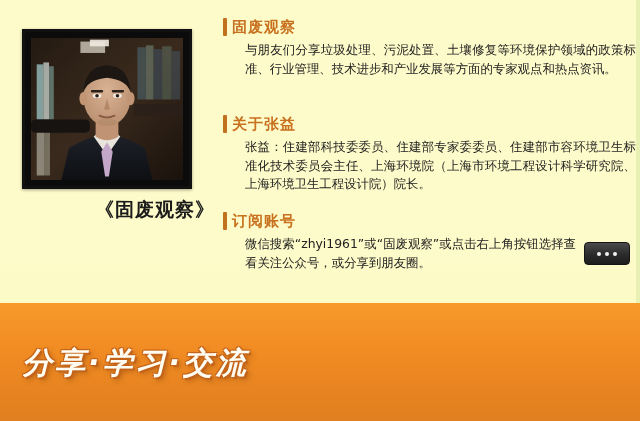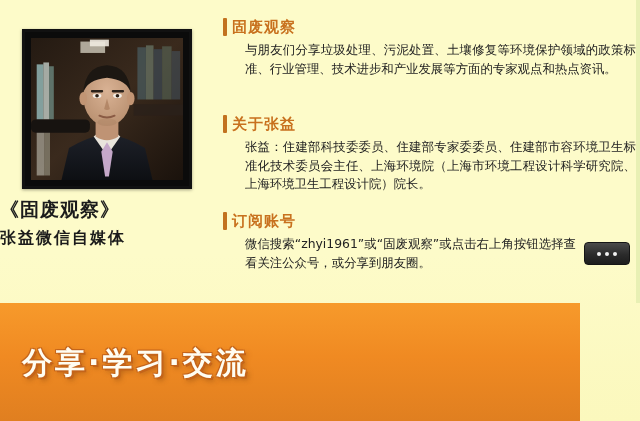--- a/index.html
+++ b/index.html
@@ -28,21 +28,21 @@
     box-shadow:0 1px 3px rgba(0,0,0,.35);
     box-sizing:border-box;padding:6px;
   }
   .photo{
     position:relative;width:100%;height:100%;overflow:hidden;
     background:#2a1e16;
   }
   .portrait-svg{display:block;width:100%;height:100%;}
 
   .left-line{
-    position:absolute;left:0;width:215px;text-align:left;
+    position:absolute;left:0;width:215px;text-align:right;
     color:#1b1b1b;font-weight:bold;white-space:nowrap;
   }
   #l1{top:197px;font-size:19px;letter-spacing:1px;}
   #l2{top:228px;font-size:16px;letter-spacing:2px;}
   #l3{top:259px;font-size:17px;letter-spacing:0px;}
 
   
   #right{
     position:absolute;left:215px;top:0;width:425px;height:222px;
   }
@@ -69,22 +69,23 @@
   .dots-btn{
     position:absolute;right:16px;top:31px;width:44px;height:21px;
     background:linear-gradient(180deg,#4a4a4a 0%,#2b2b2b 55%,#1d1d1d 100%);
     border-radius:4px;border:1px solid #151515;
     display:flex;align-items:center;justify-content:center;gap:4px;
   }
   .dots-btn i{width:4px;height:4px;border-radius:50%;background:#f2f2f2;display:block;}
 
   
   #banner{
-    position:absolute;left:0;top:303px;width:580px;height:118px;
+    position:absolute;left:0;top:303px;width:640px;height:118px;
     background:linear-gradient(180deg,#f79a2b 0%,#f08a22 45%,#e07f20 100%);
+    font-style:italic;
   }
   #slogan{
     position:absolute;left:22px;top:40px;width:290px;
     font-size:30px;font-weight:bold;color:#fffdf2;
     letter-spacing:3px;white-space:nowrap;
     text-shadow:2px 2px 0 #c4641a, -1px -1px 0 #c4641a, 1px -1px 0 #c4641a, -1px 1px 0 #c4641a, 3px 3px 5px rgba(120,60,10,.5);
   }
 </style>
 </head>
 <body>
@@ -157,21 +158,20 @@
           <path d="M80 64 L77 75 Q80 77 83 75 Z" fill="#ab7d5e" opacity=".75"></path>
 
           <path d="M72 82 Q80 86 88 82" stroke="#8a5b44" stroke-width="2" fill="none" stroke-linecap="round"></path>
 
           <ellipse cx="80" cy="89" rx="10" ry="4" fill="#a87e5f" opacity=".35"></ellipse>
         </svg>
       </div>
     </div>
 
     <div class="left-line" id="l1">《固废观察》</div>
-    <div class="left-line" id="l2">张益微信自媒体</div>
   </div>
 
   <div id="right">
 
     <div class="section" id="s1">
       <div class="sec-head">固废观察</div>
       <div class="sec-body">与朋友们分享垃圾处理、污泥处置、土壤修复等环境保护领域的政策标准、行业管理、技术进步和产业发展等方面的专家观点和热点资讯。</div>
     </div>
 
     <div class="section" id="s2">

